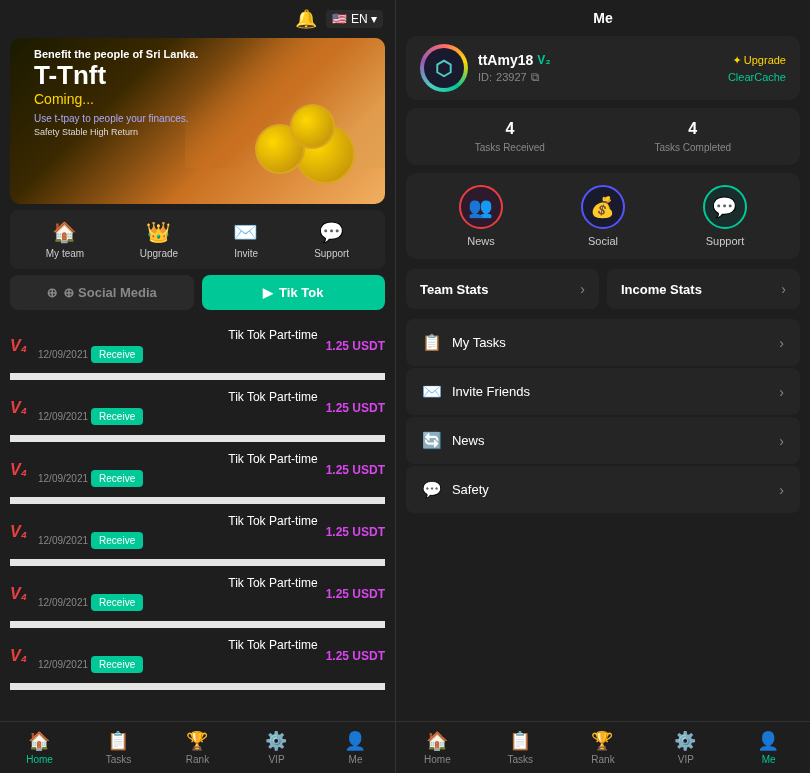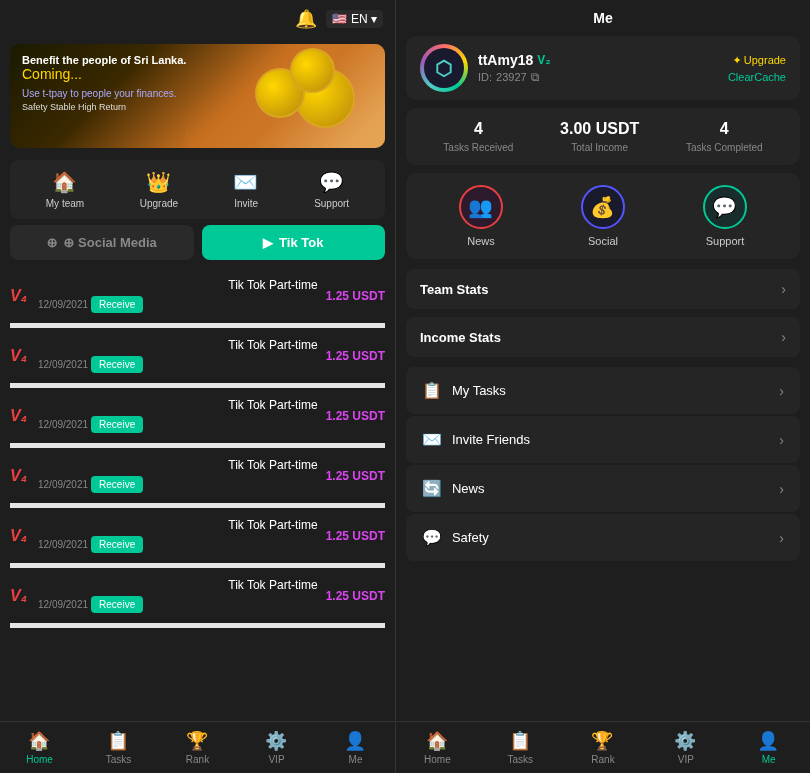--- a/index.html
+++ b/index.html
@@ -42,29 +42,29 @@
       display: flex;
       align-items: center;
       gap: 4px;
       font-size: 12px;
       color: #fff;
       cursor: pointer;
     }
 
     
     .banner {
-      margin: 6px 10px;
+      margin: 0 10px;
       border-radius: 10px;
       overflow: hidden;
-      height: 104px;
+      height: 166px;
       background: linear-gradient(135deg, #1a1a00 0%, #3a2800 30%, #c87020 60%, #e09040 80%, #f0b060 100%);
       position: relative;
       display: flex;
       align-items: flex-start;
-      padding: 10px 12px;
+      padding: 10px 24px;
     }
     .banner-text {
       color: #fff;
       z-index: 2;
     }
     .banner-text .benefit {
       font-size: 11px;
       font-weight: bold;
       color: #fff;
     }
@@ -166,21 +166,21 @@
     
     .task-list {
       flex: 1;
       overflow-y: auto;
       padding: 0 10px;
     }
     .task-item {
       display: flex;
       align-items: center;
       padding: 10px 0;
-      border-bottom: 5px solid #e5e5e5;
+      border-bottom: 7px solid #e5e5e5;
       gap: 8px;
     }
     .v-badge {
       color: #e84040;
       font-size: 16px;
       font-weight: bold;
       font-style: italic;
       min-width: 20px;
     }
     .task-info {
@@ -396,21 +396,20 @@
     }
     .qa-team { background: #2d1a2d; border: 2px solid #e84040; }
     .qa-balance { background: #1a1a2d; border: 2px solid #5555ff; }
     .qa-support { background: #1a2d2d; border: 2px solid #00c896; }
 
     
     .stats-cards {
       display: flex;
       gap: 8px;
       padding: 10px 10px;
-      flex-direction: column;
     }
     .stat-card {
       flex: 1;
       background: #252525;
       border-radius: 8px;
       padding: 12px 14px;
       display: flex;
       align-items: center;
       justify-content: space-between;
       cursor: pointer;
@@ -485,20 +484,21 @@
     <span class="bell-icon">🔔</span>
     <div class="flag-badge">
       <span>🇺🇸</span>
       <span>EN ▾</span>
     </div>
   </div>
 
   <div class="banner">
     <div class="banner-text">
       <div class="benefit">Benefit the people of Sri Lanka.</div>
+      <div class="ttnft">T-Tnft</div>
       <div class="coming">Coming...</div>
       <div class="tpay">Use t-tpay to people your finances.</div>
       <div class="tags">Safety  Stable  High Return</div>
     </div>
     <div class="banner-overlay"></div>
 
     <div class="coin-stack">
       <div class="coin" style="width:60px;height:60px;right:20px;bottom:20px;"></div>
       <div class="coin" style="width:50px;height:50px;right:70px;bottom:30px;"></div>
       <div class="coin" style="width:45px;height:45px;right:40px;bottom:55px;"></div>
@@ -661,24 +661,20 @@
       </button>
     </div>
   </div>
 
   <div class="stats-row">
     <div class="stat-item">
       <span class="stat-value">4</span>
       <span class="stat-label">Tasks Received</span>
     </div>
     <div class="stat-item">
-      <span class="stat-value">3.00 USDT</span>
-      <span class="stat-label">Total Income</span>
-    </div>
-    <div class="stat-item">
       <span class="stat-value">4</span>
       <span class="stat-label">Tasks Completed</span>
     </div>
   </div>
 
   <div class="quick-actions">
     <div class="quick-action">
       <div class="qa-icon qa-team">👥</div>
       <span>News</span>
     </div>

